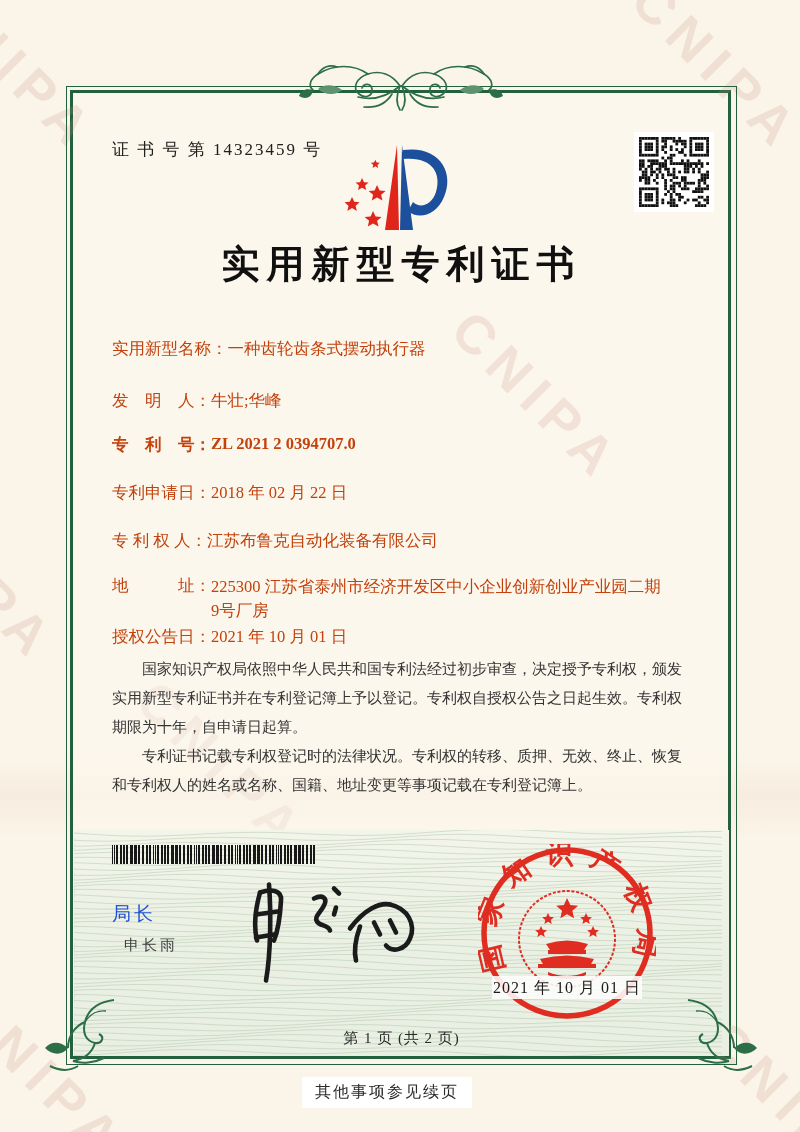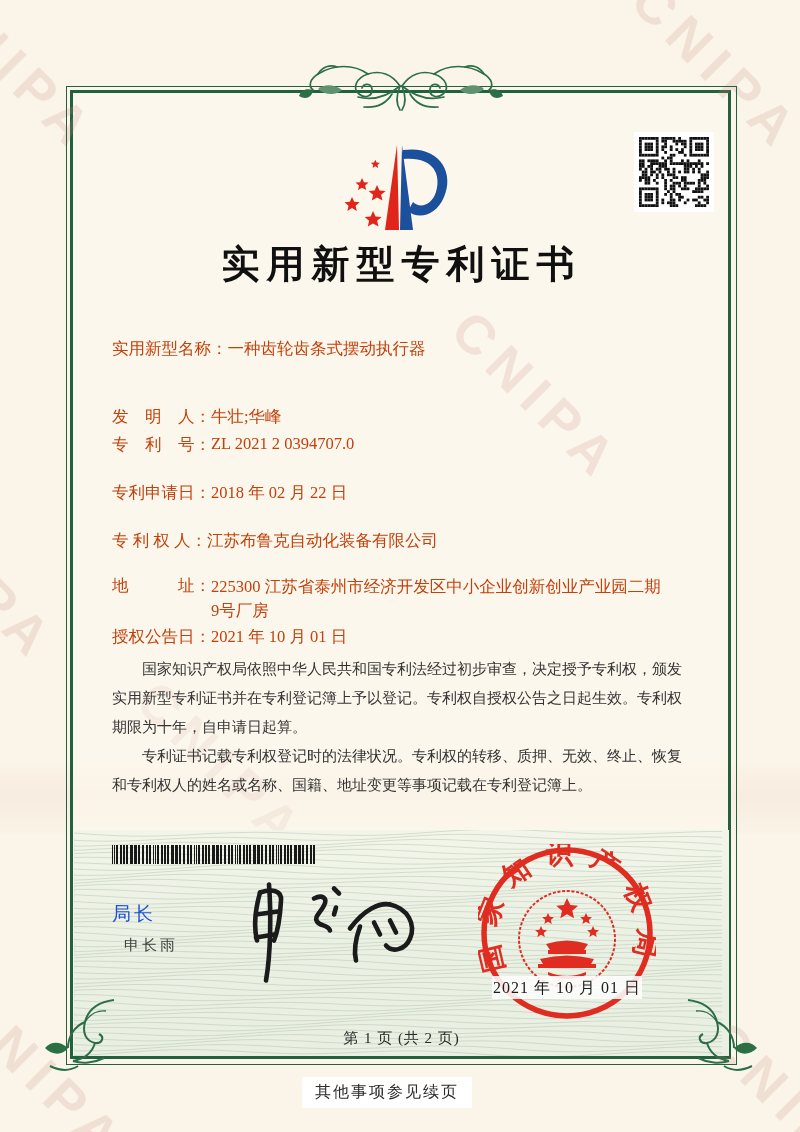--- a/index.html
+++ b/index.html
@@ -151,20 +151,21 @@
       <path d="M28 52 C 20 45 11 45 5 52 C 12 59 22 60 28 52 Z" fill="#2c6e46" stroke="none"></path>
       <path d="M55 47 C 52 57 44 63 33 65"></path>
       <path d="M33 65 C 42 68 54 67 64 62"></path>
       <path d="M10 70 C 20 75 30 75 38 70"></path>
       <path d="M45 26 C 50 18 58 14 66 15" stroke-width="1.4"></path>
     </g>
   </svg>
 
   <div class="content">
 
+    <div class="cert-no">证 书 号 第 14323459 号</div>
 
     <svg class="logo" width="140" height="105" viewBox="0 0 140 105">
       <g fill="#e0251b">
         <path d="M47 33 l1.5 3.2 3.5 .3 -2.6 2.3 .8 3.4 -3.2 -1.8 -3 1.8 .7 -3.4 -2.6 -2.3 3.5 -.3 Z" transform="scale(0.9)"></path>
         <path d="M29 48 l2 4.2 4.6 .4 -3.5 3 1.1 4.5 -4.2 -2.4 -4 2.4 1 -4.5 -3.5 -3 4.6 -.4 Z"></path>
         <path d="M44 55 l2.6 5.4 6 .5 -4.5 3.9 1.4 5.8 -5.5 -3.1 -5.2 3.1 1.3 -5.8 -4.5 -3.9 6 -.5 Z"></path>
         <path d="M19 67 l2.3 4.8 5.3 .5 -4 3.4 1.2 5.2 -4.8 -2.8 -4.6 2.8 1.1 -5.2 -4 -3.4 5.3 -.5 Z"></path>
         <path d="M40 81 l2.6 5.4 6 .5 -4.5 3.9 1.4 5.8 -5.5 -3.1 -5.2 3.1 1.3 -5.8 -4.5 -3.9 6 -.5 Z"></path>
         <polygon points="64,15 52,100 66,100"></polygon>
       </g>
@@ -486,24 +487,24 @@
             <rect x="16.8" y="67.2" width="2.8" height="2.8"></rect>
           </g>
         </svg>
     </div>
 
     <div class="title">实用新型专利证书</div>
 
     <div class="row" style="top:338px;">
       <span class="lbl">实用新型名称：</span><span class="val">一种齿轮齿条式摆动执行器</span>
     </div>
-    <div class="row" style="top:406px;">
+    <div class="row" style="top:390px;">
       <span class="lbl">发　明　人：</span><span class="val">牛壮;华峰</span>
     </div>
-    <div class="row" style="top:434px;">
+    <div class="row" style="top:434px;font-weight:bold;">
       <span class="lbl">专　利　号：</span><span class="val">ZL 2021 2 0394707.0</span>
     </div>
     <div class="row" style="top:482px;">
       <span class="lbl">专利申请日：</span><span class="val">2018 年 02 月 22 日</span>
     </div>
     <div class="row" style="top:530px;">
       <span class="lbl">专 利 权 人：</span><span class="val">江苏布鲁克自动化装备有限公司</span>
     </div>
     <div class="row" style="top:575px;">
       <span class="lbl">地　　　址：</span><span class="val addr">225300 江苏省泰州市经济开发区中小企业创新创业产业园二期9号厂房</span>

